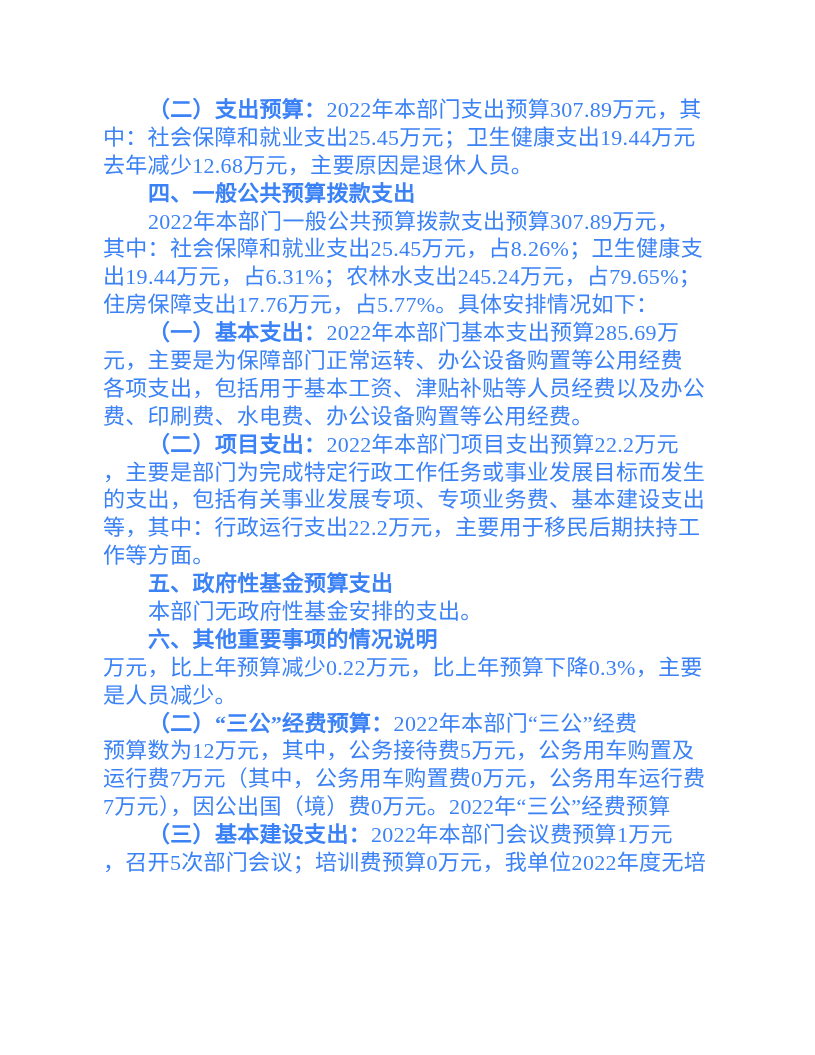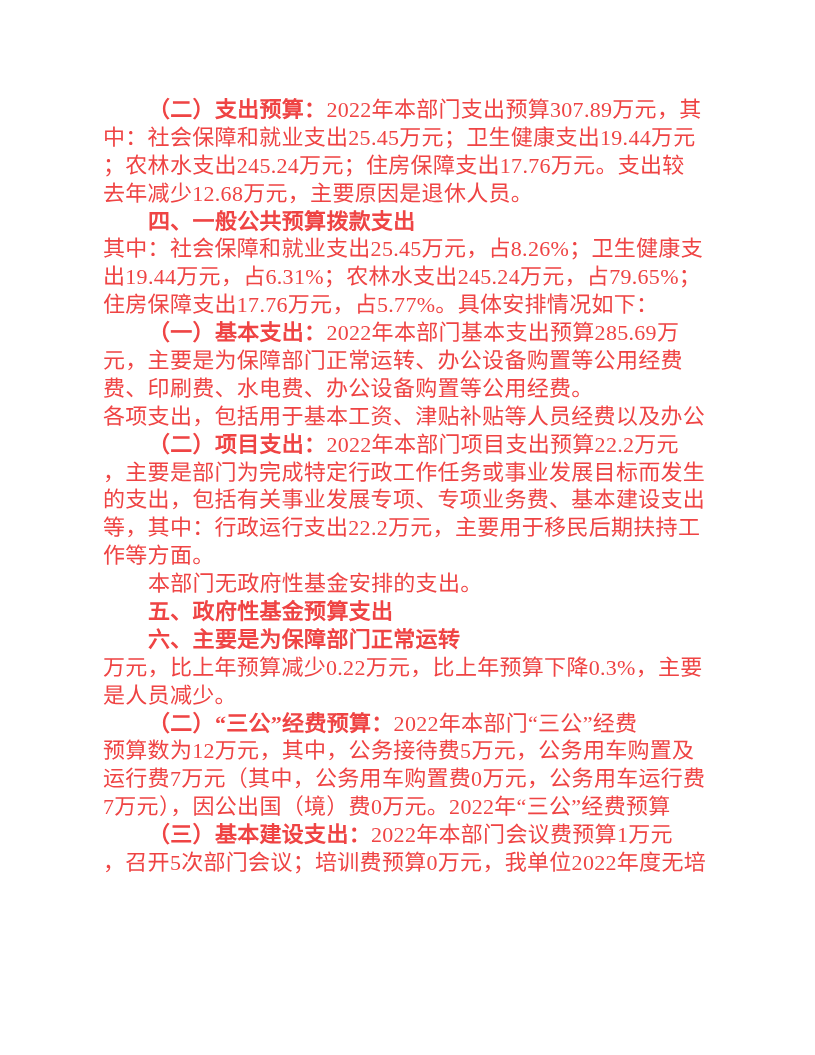--- a/index.html
+++ b/index.html
@@ -34,41 +34,41 @@
     padding-left: 45px;
   }
   .line .b {
     font-weight: bold;
   }
 </style>
 </head>
 <body>
 
 <div class="page">
-  <div class="text-block" style="color: #ef4444;">
+  <div class="text-block" style="color: #3b82f6;">
       <div class="line indent"><span class="b">（二）支出预算：</span><span>2022年本部门支出预算307.89万元，其</span></div>
       <div class="line"><span>中：社会保障和就业支出25.45万元；卫生健康支出19.44万元</span></div>
-      <div class="line"><span>；农林水支出245.24万元；住房保障支出17.76万元。支出较</span></div>
       <div class="line"><span>去年减少12.68万元，主要原因是退休人员。</span></div>
       <div class="line indent"><span class="b">四、一般公共预算拨款支出</span></div>
+      <div class="line indent"><span>2022年本部门一般公共预算拨款支出预算307.89万元，</span></div>
       <div class="line"><span>其中：社会保障和就业支出25.45万元，占8.26%；卫生健康支</span></div>
       <div class="line"><span>出19.44万元，占6.31%；农林水支出245.24万元，占79.65%；</span></div>
       <div class="line"><span>住房保障支出17.76万元，占5.77%。具体安排情况如下：</span></div>
       <div class="line indent"><span class="b">（一）基本支出：</span><span>2022年本部门基本支出预算285.69万</span></div>
       <div class="line"><span>元，主要是为保障部门正常运转、办公设备购置等公用经费</span></div>
+      <div class="line"><span>各项支出，包括用于基本工资、津贴补贴等人员经费以及办公</span></div>
       <div class="line"><span>费、印刷费、水电费、办公设备购置等公用经费。</span></div>
-      <div class="line"><span>各项支出，包括用于基本工资、津贴补贴等人员经费以及办公</span></div>
       <div class="line indent"><span class="b">（二）项目支出：</span><span>2022年本部门项目支出预算22.2万元</span></div>
       <div class="line"><span>，主要是部门为完成特定行政工作任务或事业发展目标而发生</span></div>
       <div class="line"><span>的支出，包括有关事业发展专项、专项业务费、基本建设支出</span></div>
       <div class="line"><span>等，其中：行政运行支出22.2万元，主要用于移民后期扶持工</span></div>
       <div class="line"><span>作等方面。</span></div>
+      <div class="line indent"><span class="b">五、政府性基金预算支出</span></div>
       <div class="line indent"><span>本部门无政府性基金安排的支出。</span></div>
-      <div class="line indent"><span class="b">五、政府性基金预算支出</span></div>
-      <div class="line indent"><span class="b">六、主要是为保障部门正常运转</span></div>
+      <div class="line indent"><span class="b">六、其他重要事项的情况说明</span></div>
       <div class="line"><span>万元，比上年预算减少0.22万元，比上年预算下降0.3%，主要</span></div>
       <div class="line"><span>是人员减少。</span></div>
       <div class="line indent"><span class="b">（二）“三公”经费预算：</span><span>2022年本部门“三公”经费</span></div>
       <div class="line"><span>预算数为12万元，其中，公务接待费5万元，公务用车购置及</span></div>
       <div class="line"><span>运行费7万元（其中，公务用车购置费0万元，公务用车运行费</span></div>
       <div class="line"><span>7万元），因公出国（境）费0万元。2022年“三公”经费预算</span></div>
       <div class="line indent"><span class="b">（三）基本建设支出：</span><span>2022年本部门会议费预算1万元</span></div>
       <div class="line"><span>，召开5次部门会议；培训费预算0万元，我单位2022年度无培</span></div>
     </div>
 </div>

